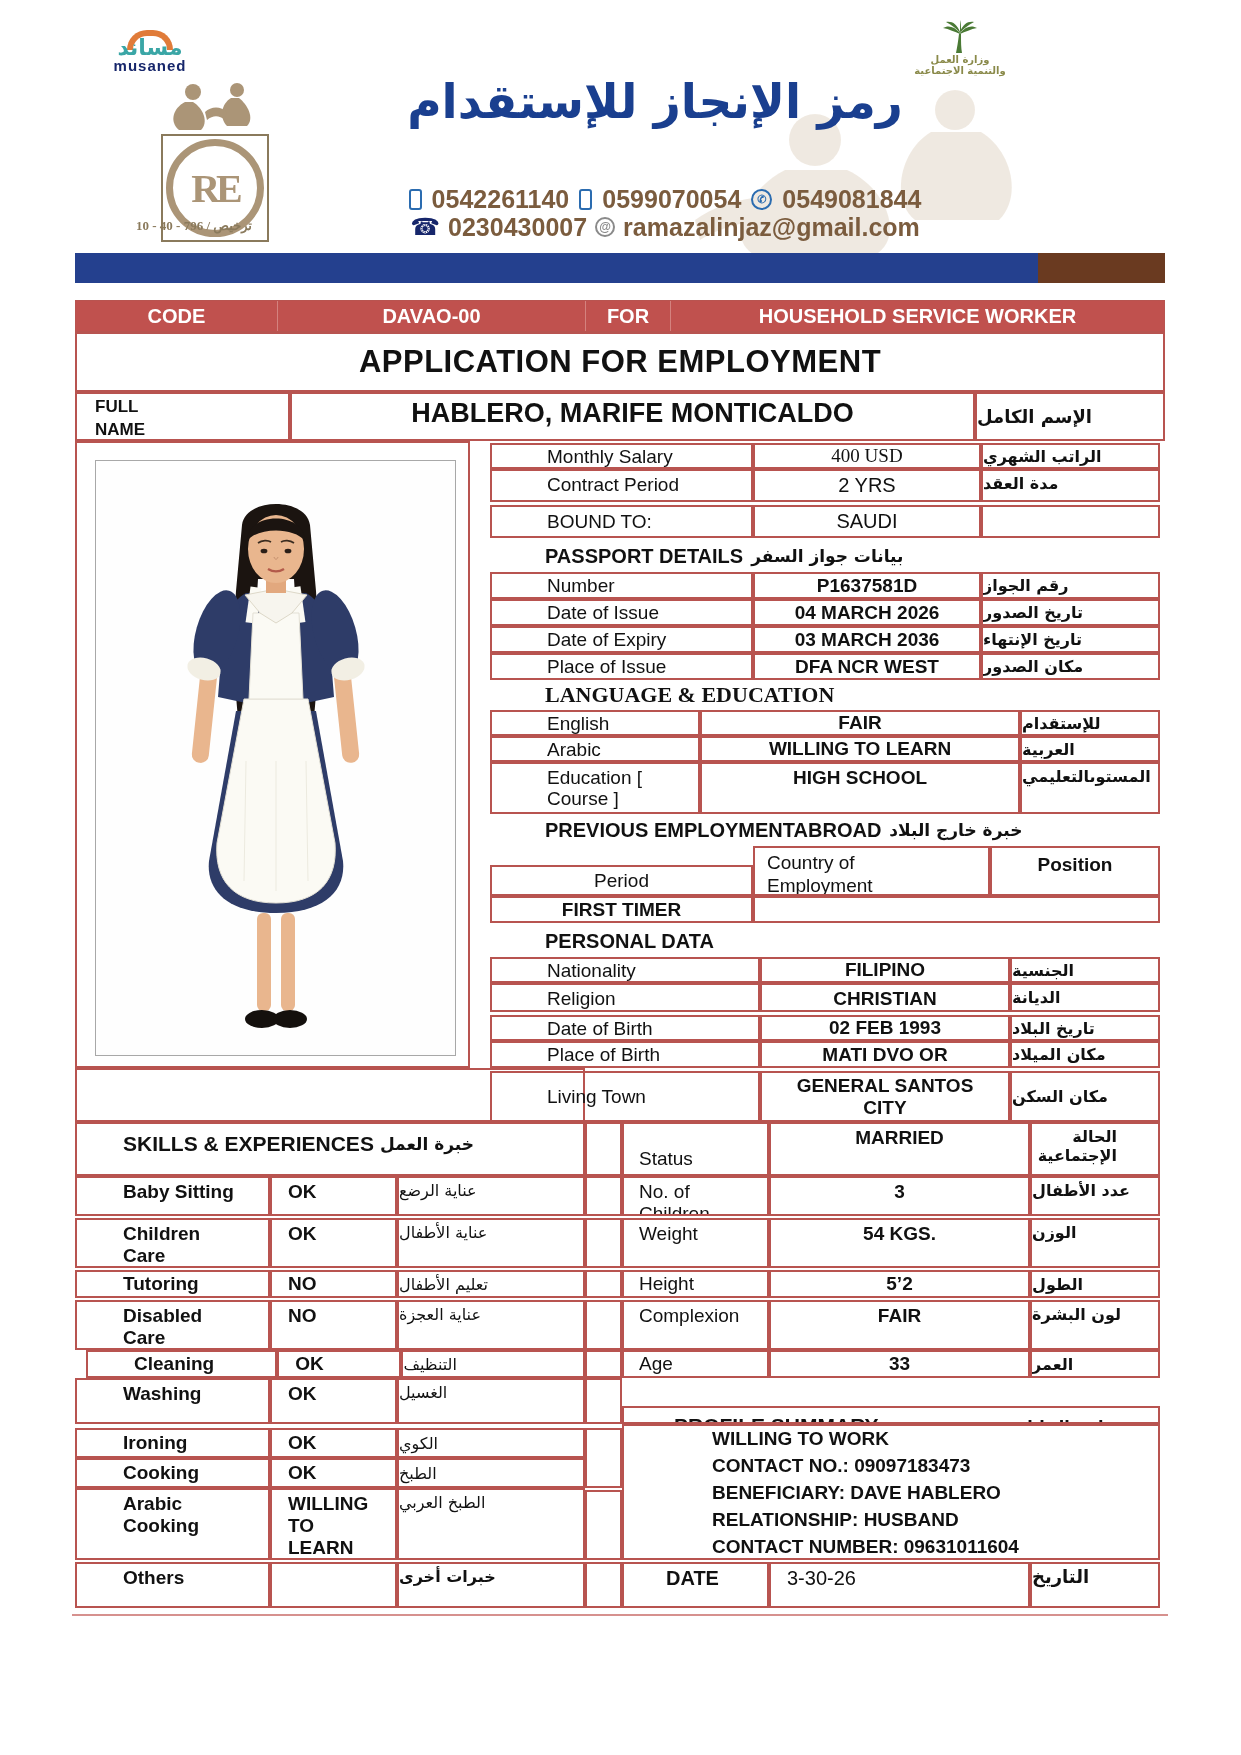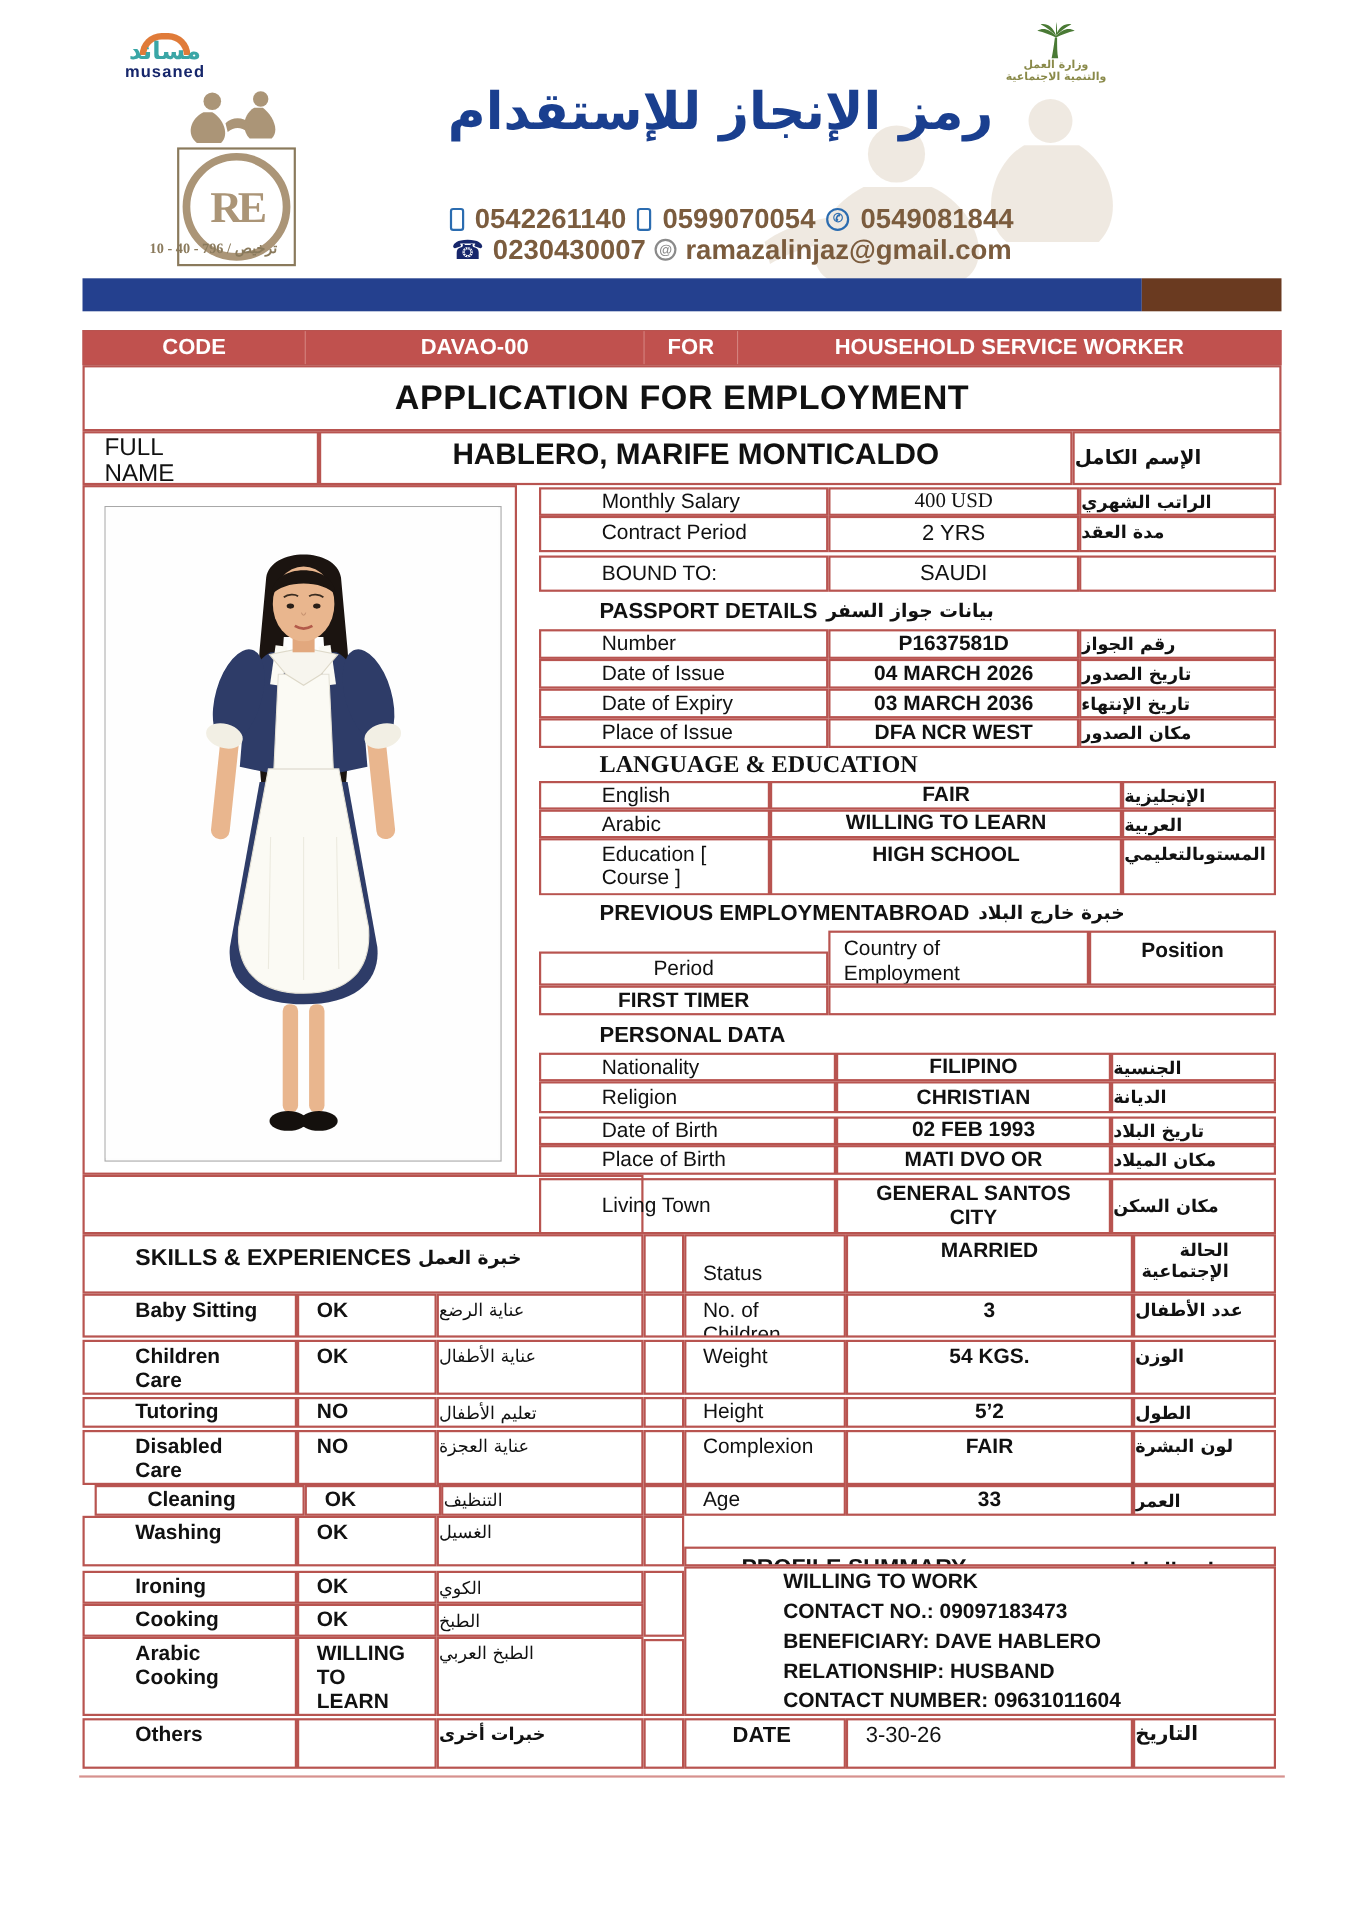--- a/index.html
+++ b/index.html
@@ -105,21 +105,21 @@
   </div>
 
   <div class="r" style="left:75px;top:332px;width:1090px;height:60px;">
     <div class="c" style="width:1090px;justify-content:center;">
       <span style="font-weight:bold;font-size:31px;letter-spacing:0.5px;">APPLICATION FOR EMPLOYMENT</span>
     </div>
   </div>
 
   <div class="r" style="left:75px;top:392px;width:1090px;height:49px;">
     <div class="c" style="width:215px;align-items:flex-start;">
-      <span style="font-weight:normal;font-size:22px;line-height:23px;padding:1px 0 0 18px;width:80px;">FULL NAME</span>
+      <span style="font-weight:bold;font-size:17px;line-height:23px;padding:1px 0 0 18px;width:80px;">FULL NAME</span>
     </div>
     <div class="c" style="width:685px;justify-content:center;align-items:flex-start;">
       <span style="font-weight:bold;font-size:27px;padding-top:4px;">HABLERO, MARIFE MONTICALDO</span>
     </div>
     <div class="c ar" dir="rtl" style="width:190px;font-size:18px;">الإسم الكامل</div>
   </div>
 
   <div class="c" style="position:absolute;left:75px;top:441px;width:395px;height:627px;">
     <div style="position:absolute;left:18px;top:17px;width:359px;height:594px;border:1px solid #a8a8a8;background:#fdfdfd;">
       <svg width="357" height="592" viewBox="0 0 357 592">
@@ -212,21 +212,21 @@
     <div class="c ar" dir="rtl" style="width:179px;">مكان الصدور</div>
   </div>
 
   <div class="hdr serif" style="left:490px;top:680px;width:670px;height:30px;font-size:22px;">
     <span>LANGUAGE &amp; EDUCATION</span>
   </div>
 
   <div class="r" style="left:490px;top:710px;width:670px;height:26px;">
     <div class="c lbl" style="width:210px;">English</div>
     <div class="c val" style="width:320px;">FAIR</div>
-    <div class="c ar" dir="rtl" style="width:140px;">الإنجليزية</div>
+    <div class="c ar" dir="rtl" style="width:140px;">للإستقدام</div>
   </div>
   <div class="r" style="left:490px;top:736px;width:670px;height:26px;">
     <div class="c lbl" style="width:210px;">Arabic</div>
     <div class="c val" style="width:320px;">WILLING TO LEARN</div>
     <div class="c ar" dir="rtl" style="width:140px;">العربية</div>
   </div>
   <div class="r" style="left:490px;top:762px;width:670px;height:52px;">
     <div class="c lbl topalign" style="width:210px;">Education [ Course ]</div>
     <div class="c val topalign" style="width:320px;">HIGH SCHOOL</div>
     <div class="c ar topalign" dir="rtl" style="width:140px;">المستوىالتعليمي</div>
@@ -312,21 +312,21 @@
   <div class="r" style="left:75px;top:1300px;width:510px;height:50px;">
     <div class="c lblb topalign" style="width:195px;">
         <span style="width:90px;">Disabled Care</span>
       </div>
     <div class="c topalign" style="width:127px;font-weight:bold;font-size:19px;padding-left:16px;">NO</div>
     <div class="c ar topalign" dir="rtl" style="width:188px;font-weight:normal;padding-right:14px;">عناية العجزة</div>
   </div>
   <div class="r" style="left:75px;top:1350px;width:510px;height:28px;">
     <div class="c lblb" style="width:195px;margin-left:11px;">Cleaning</div>
     <div class="c" style="width:127px;font-weight:bold;font-size:19px;padding-left:16px;">OK</div>
-    <div class="c ar" dir="rtl" style="width:188px;font-weight:normal;padding-right:14px;font-family:Liberation Serif, serif;">التنظيف</div>
+    <div class="c ar" dir="rtl" style="width:188px;font-weight:normal;padding-right:14px;">التنظيف</div>
   </div>
   <div class="r" style="left:75px;top:1378px;width:510px;height:46px;">
     <div class="c lblb topalign" style="width:195px;">Washing</div>
     <div class="c topalign" style="width:127px;font-weight:bold;font-size:19px;padding-left:16px;">OK</div>
     <div class="c ar topalign" dir="rtl" style="width:188px;font-weight:normal;padding-right:14px;">الغسيل</div>
   </div>
   <div class="r" style="left:75px;top:1428px;width:510px;height:30px;">
     <div class="c lblb" style="width:195px;">Ironing</div>
     <div class="c" style="width:127px;font-weight:bold;font-size:19px;padding-left:16px;">OK</div>
     <div class="c ar" dir="rtl" style="width:188px;font-weight:normal;padding-right:14px;">الكوي</div>

